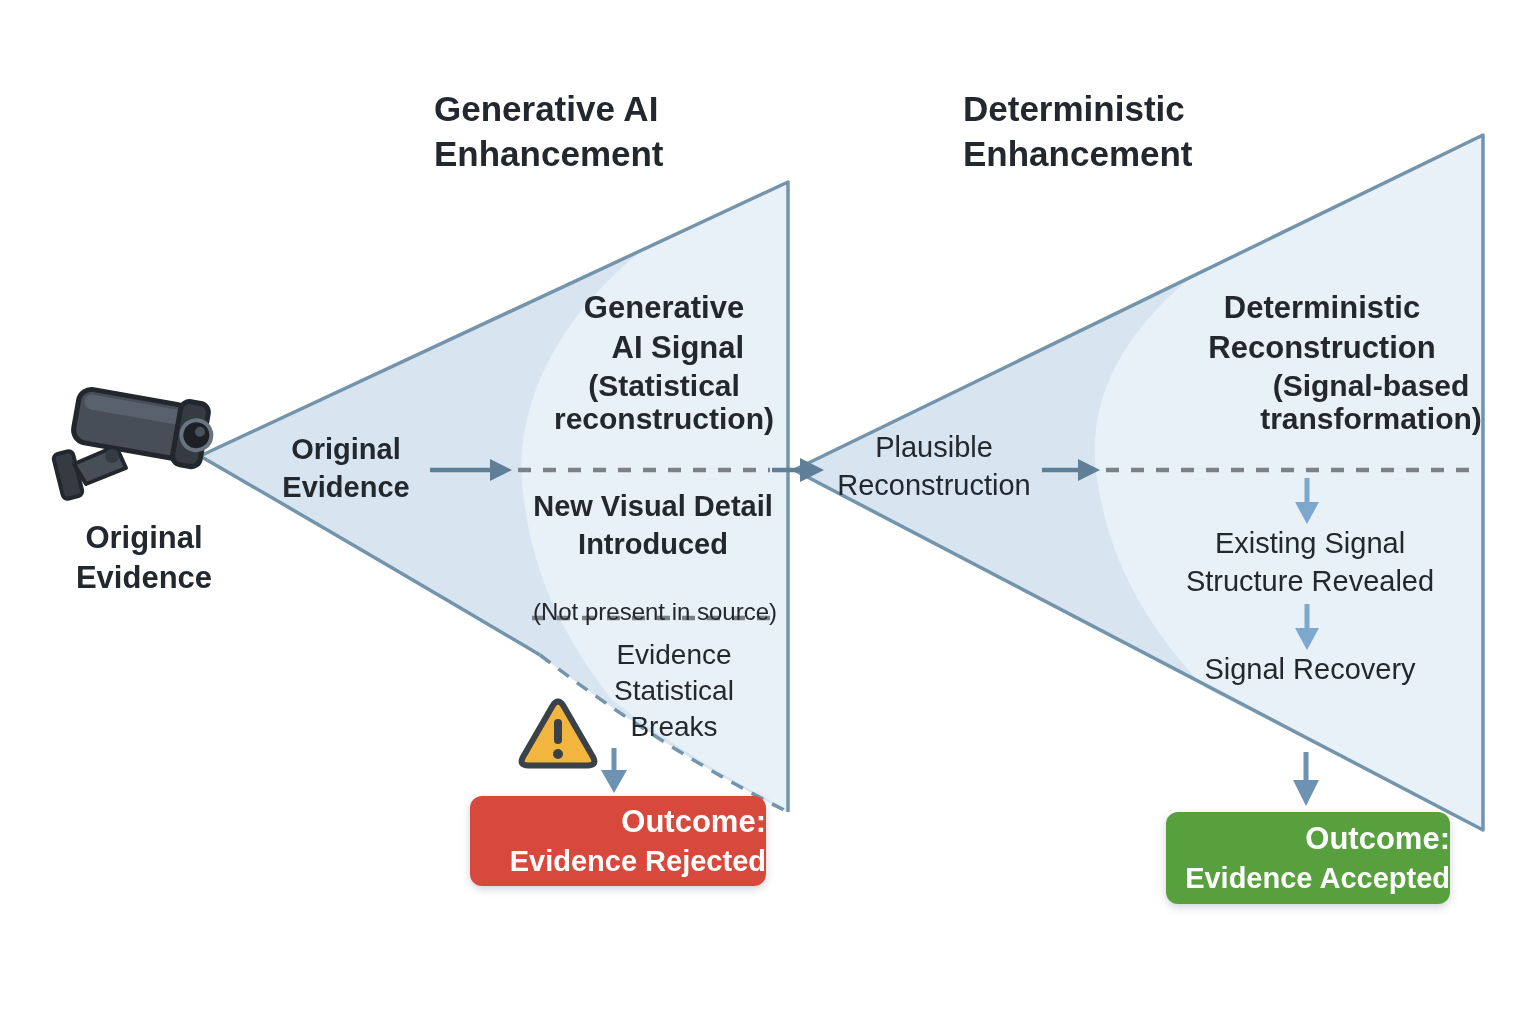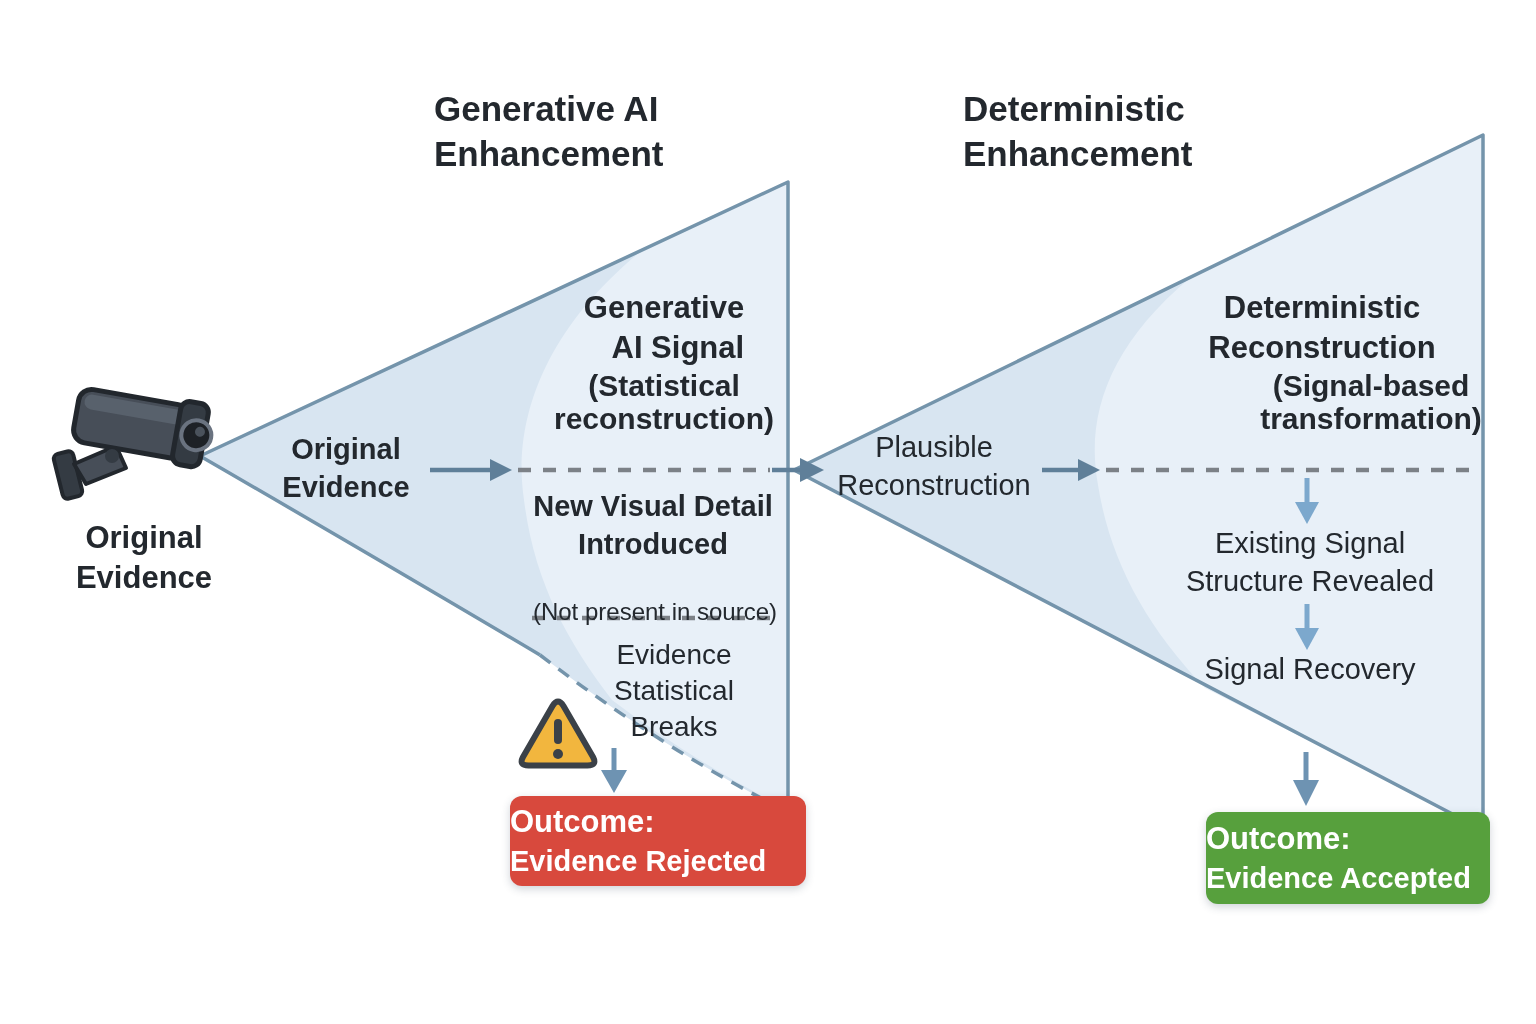--- a/index.html
+++ b/index.html
@@ -51,25 +51,24 @@
   #trace{left:674px;top:637px;}
   #plausible{left:934px;top:428px;}
   #recon-title{left:1322px;top:288px;}
   #recon-sub{left:1371px;top:369px;}
   #signal{left:1310px;top:524px;}
   #recovery{left:1310px;top:650px;}
 
   .outcome-box{
     position:absolute;
     border-radius:12px;
-    display:flex;flex-direction:column;justify-content:center;align-items:flex-start;
+    display:flex;flex-direction:column;justify-content:center;align-items:flex-end;
     color:var(--box_text);
     box-shadow:0 3px 8px rgba(40,60,80,.22);
     text-align:center;
-    margin-left:40px;
   }
   .outcome-box .l1{font-size:31px;line-height:40px;font-weight:700;}
   .outcome-box .l2{font-size:29px;line-height:38px;font-weight:700;}
   #box-rejected{left:470px;top:796px;width:296px;height:90px;background:var(--rejected_bg);}
   #box-accepted{left:1166px;top:812px;width:284px;height:92px;background:var(--accepted_bg);}
 </style>
 </head>
 <body>
 
 <div id="canvas">

